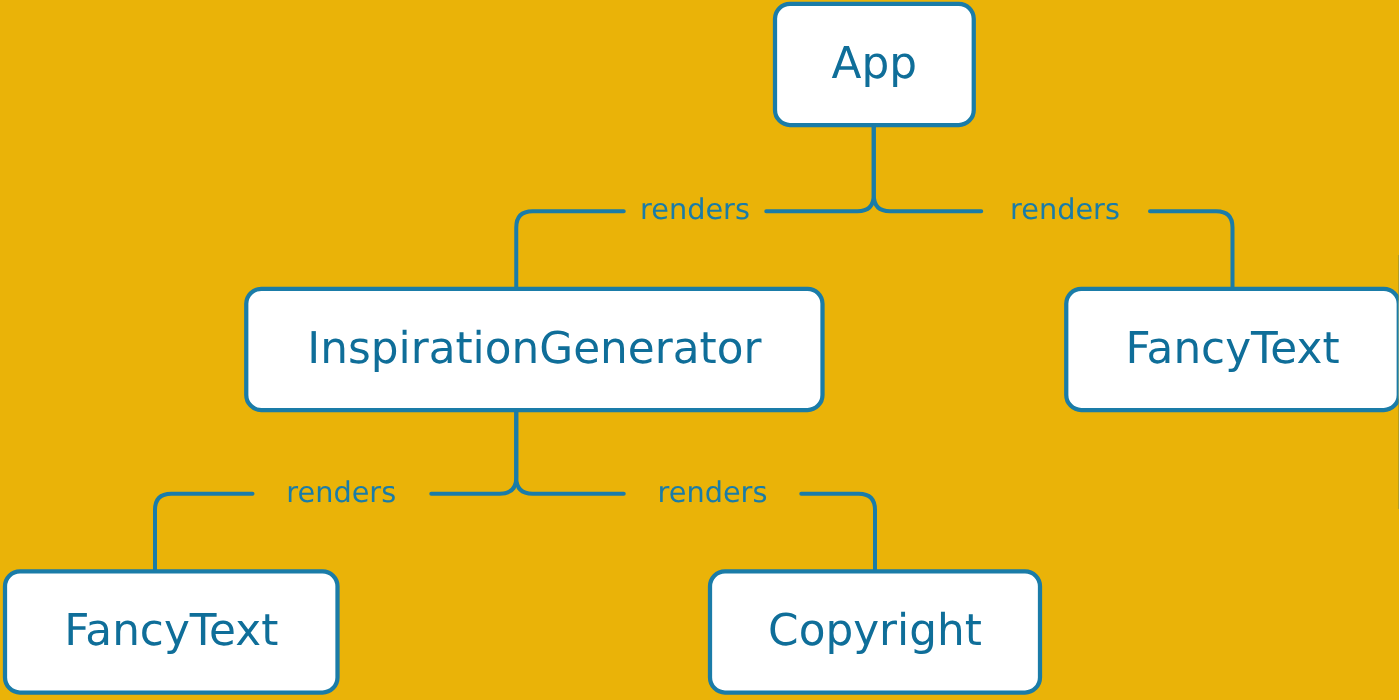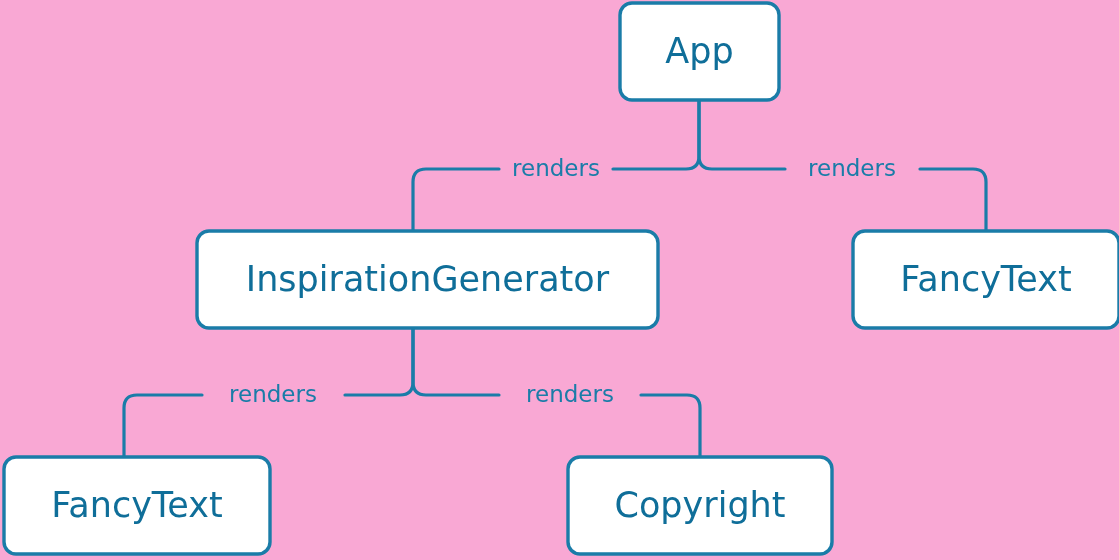--- a/index.html
+++ b/index.html
@@ -52,21 +52,21 @@
     font-family: "DejaVu Sans", sans-serif;
     font-size: 23px;
     font-weight: 500;
     text-anchor: middle;
     dominant-baseline: middle;
   }
 </style>
 </head>
 <body style="background: rgb(74, 115, 85);">
 
-<div id="diagram-root" style="background: #f9a8d4;">
+<div id="diagram-root" style="background: #eab308;">
   <svg class="diagram-canvas" viewBox="0 0 1119 560" xmlns="http://www.w3.org/2000/svg">
     <g id="edges-layer">
         <path class="edge-path" d="M 699 100 L 699 156 Q 699 169 686 169 L 613 169 M 499 169 L 426 169 Q 413 169 413 182 L 413 231" stroke="#1a7ca8"></path>
         <path class="edge-path" d="M 699 100 L 699 156 Q 699 169 712 169 L 785 169 M 920 169 L 973 169 Q 986 169 986 182 L 986 231" stroke="#1a7ca8"></path>
         <path class="edge-path" d="M 413 328 L 413 382 Q 413 395 400 395 L 345 395 M 202 395 L 137 395 Q 124 395 124 408 L 124 457" stroke="#1a7ca8"></path>
         <path class="edge-path" d="M 413 328 L 413 382 Q 413 395 426 395 L 499 395 M 641 395 L 687 395 Q 700 395 700 408 L 700 457" stroke="#1a7ca8"></path>
       </g>
     <g id="nodes-layer">
         <g>
           <rect class="node-box" x="620" y="3" width="159" height="97" rx="12" ry="12" fill="#ffffff" stroke="#1a7ca8"></rect>

